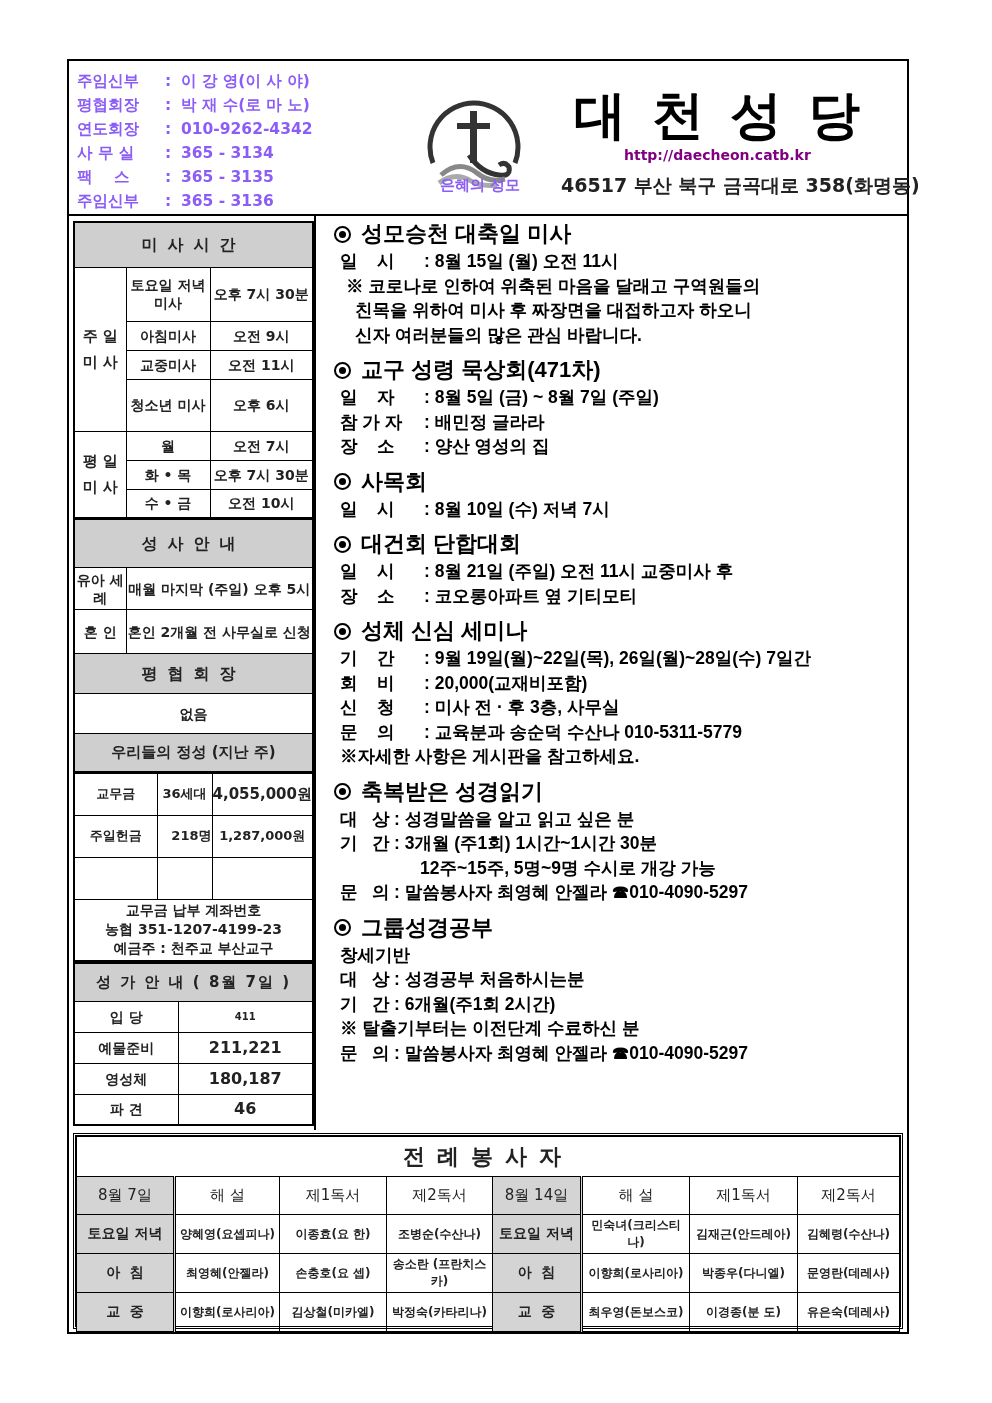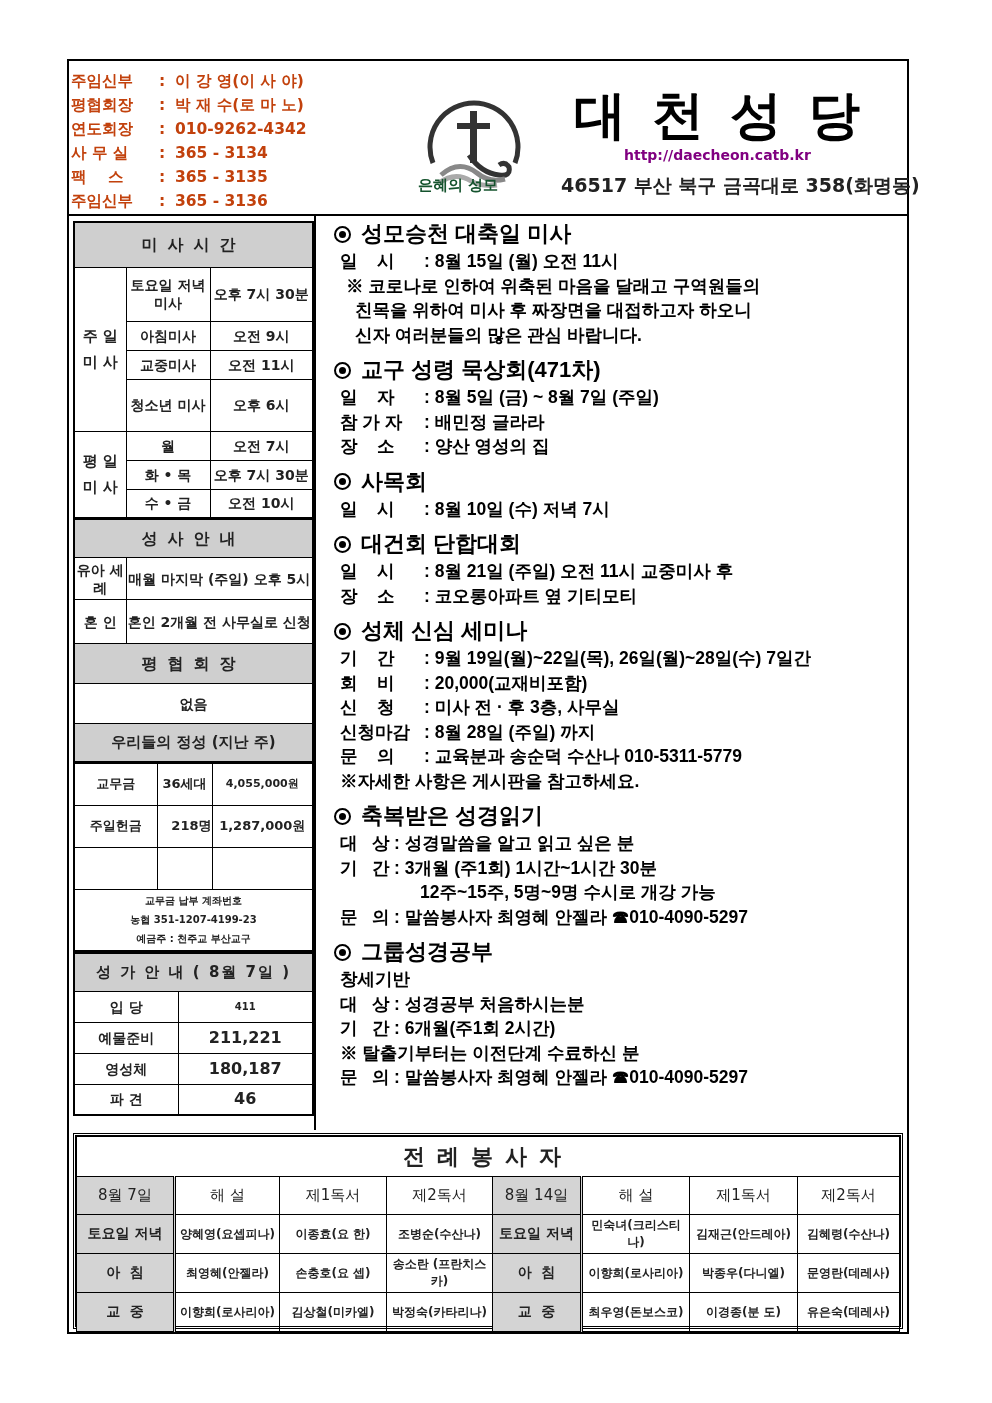--- a/index.html
+++ b/index.html
@@ -3,26 +3,26 @@
 <meta charset="utf-8">
 <style>
   * { box-sizing: border-box; margin: 0; padding: 0; }
   html, body { width: 992px; height: 1403px; background: #ffffff; }
   body { position: relative; font-family: "DejaVu Sans", sans-serif; color: #000; }
 
   .page { position: absolute; left: 67px; top: 59px; width: 842px; height: 1275px; border: 2px solid #000; }
 
   
   .header { position: absolute; left: 0; top: 0; width: 838px; height: 155px; border-bottom: 2px solid #000; }
-  .info { position: absolute; left: 2px; top: 8px; font-size: 15.5px; font-weight: bold; line-height: 24px; color: #c2410c; }
+  .info { position: absolute; left: 8px; top: 8px; font-size: 15.5px; font-weight: bold; line-height: 24px; color: #8b5cf6; }
   .info-row { display: flex; white-space: nowrap; }
   .info-label { width: 88px; letter-spacing: 0px; }
   .info-sep { width: 16px; }
   .logo { position: absolute; left: 350px; top: 22px; width: 110px; height: 130px; }
-  .logo-caption { position: absolute; left: 334px; top: 115px; width: 110px; text-align: center; font-size: 15px; font-weight: bold; color: #14532d; }
+  .logo-caption { position: absolute; left: 356px; top: 115px; width: 110px; text-align: center; font-size: 15px; font-weight: bold; color: #8b5cf6; }
   .church-name { position: absolute; left: 505px; top: 20px; width: 320px; font-size: 52px; font-weight: bold; letter-spacing: 26px; color: #000; white-space: nowrap; }
   .church-url { position: absolute; left: 555px; top: 86px; font-size: 14px; font-weight: bold; color: #800080; }
   .church-addr { position: absolute; left: 492px; top: 112px; font-size: 19px; font-weight: bold; color: #222; white-space: nowrap; }
 
   
   .left { position: absolute; left: 4px; top: 160px; width: 241px; }
   .lt { width: 100%; border-collapse: collapse; border: 2px solid #000; }
   .lt td { border: 1px solid #000; text-align: center; vertical-align: middle; font-size: 14px; font-weight: bold; color: #222; line-height: 18px; }
   .lt .head { background: #cfcfcf; font-size: 16px; letter-spacing: 10px; height: 45px; }
   .lt .head2 { background: #cfcfcf; font-size: 15px; height: 38px; }
@@ -139,21 +139,21 @@
       <tr>
             <td>수 • 금</td>
             <td>오전 10시</td>
           </tr>
     </tbody>
       </table>
 
     <table class="lt" style="border-top:none;">
       <tbody>
           <tr>
-            <td colspan="2" class="head" style="height:38px;">성사안내</td>
+            <td colspan="2" class="head" style="height:48px;">성사안내</td>
           </tr>
       <tr>
             <td style="width:52px;height:42px;">유아 세례</td>
             <td>매월 마지막 (주일) 오후 5시</td>
           </tr>
       <tr>
             <td style="height:44px;">혼 인</td>
             <td>혼인 2개월 전 사무실로 신청</td>
           </tr>
       <tr>
@@ -166,34 +166,34 @@
             <td colspan="2" class="head2">우리들의 정성 (지난 주)</td>
           </tr>
     </tbody>
       </table>
 
     <table class="lt" style="border-top:none;">
       <tbody>
           <tr>
             <td style="width:83px;height:42px;font-size:13px;">교무금</td>
             <td style="width:55px;font-size:13px;">36세대</td>
-            <td style="font-size:11px;">4,055,000원</td>
+            <td style="font-size:15px;">4,055,000원</td>
           </tr>
       <tr>
             <td style="height:42px;font-size:13px;">주일헌금</td>
             <td style="font-size:13px;text-align:right;">218명</td>
             <td style="font-size:13px;">1,287,000원</td>
           </tr>
       <tr>
             <td style="height:42px;"></td>
             <td></td>
             <td></td>
           </tr>
       <tr>
-            <td colspan="3" style="height:62px;font-size:10px;line-height:19px;">
+            <td colspan="3" style="height:62px;font-size:14px;line-height:19px;">
         <div>교무금 납부 계좌번호</div>
         <div>농협 351-1207-4199-23</div>
         <div>예금주 : 천주교 부산교구</div>
       </td>
           </tr>
     </tbody>
       </table>
 
     <table class="lt" style="border-top:2px solid #000;">
       <tbody>
@@ -263,21 +263,20 @@
     </div>
 
     <div class="sec">
       <div class="sec-title">
           <span class="bullet"></span>
           <span>성체 신심 세미나</span>
         </div>
       <div class="line"><span class="lbl" style="white-space:pre">기    간</span><span>: 9월 19일(월)~22일(목), 26일(월)~28일(수) 7일간</span></div>
       <div class="line"><span class="lbl" style="white-space:pre">회    비</span><span>: 20,000(교재비포함)</span></div>
       <div class="line"><span class="lbl" style="white-space:pre">신    청</span><span>: 미사 전 · 후 3층, 사무실</span></div>
-      <div class="line"><span class="lbl" style="white-space:pre">신청마감</span><span>: 8월 28일 (주일) 까지</span></div>
       <div class="line"><span class="lbl" style="white-space:pre">문    의</span><span>: 교육분과 송순덕 수산나 010-5311-5779</span></div>
       <div class="line"><span>※자세한 사항은 게시판을 참고하세요.</span></div>
     </div>
 
     <div class="sec">
       <div class="sec-title">
           <span class="bullet"></span>
           <span>축복받은 성경읽기</span>
         </div>
       <div class="line"><span class="lbl" style="width:54px;white-space:pre">대   상</span><span>: 성경말씀을 알고 읽고 싶은 분</span></div>

